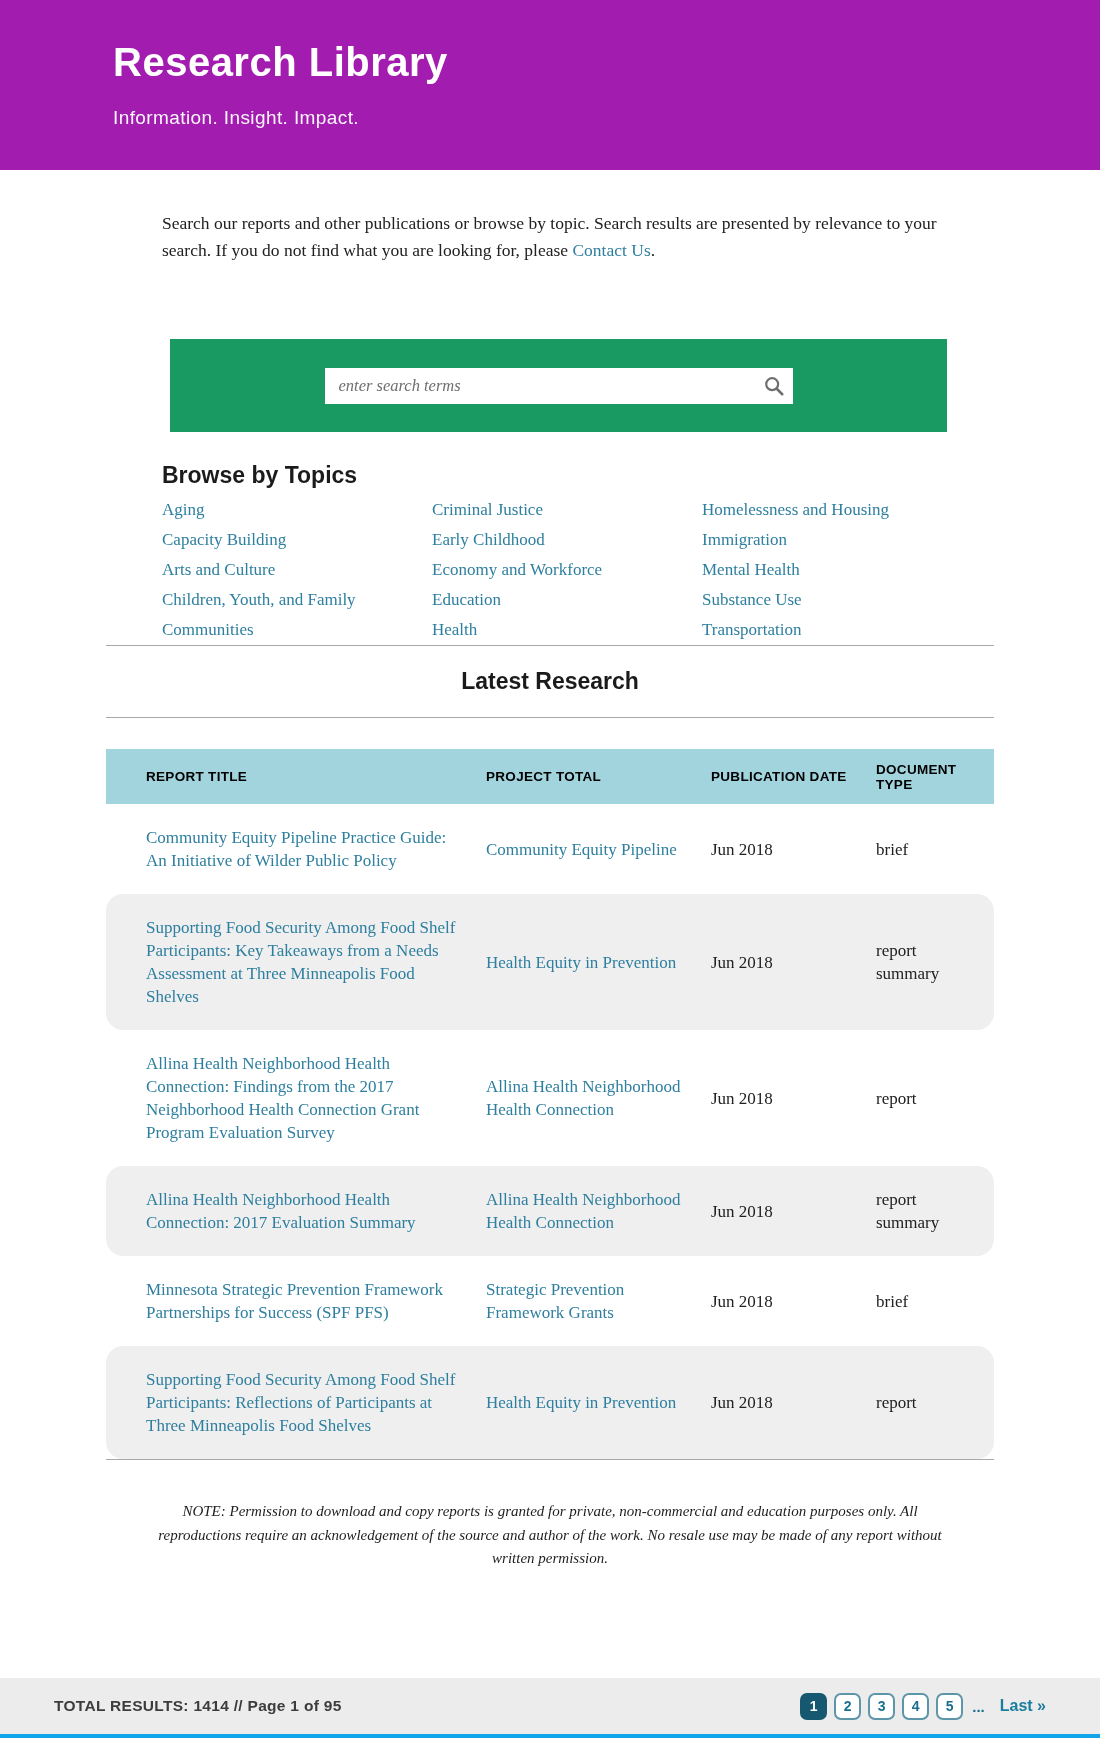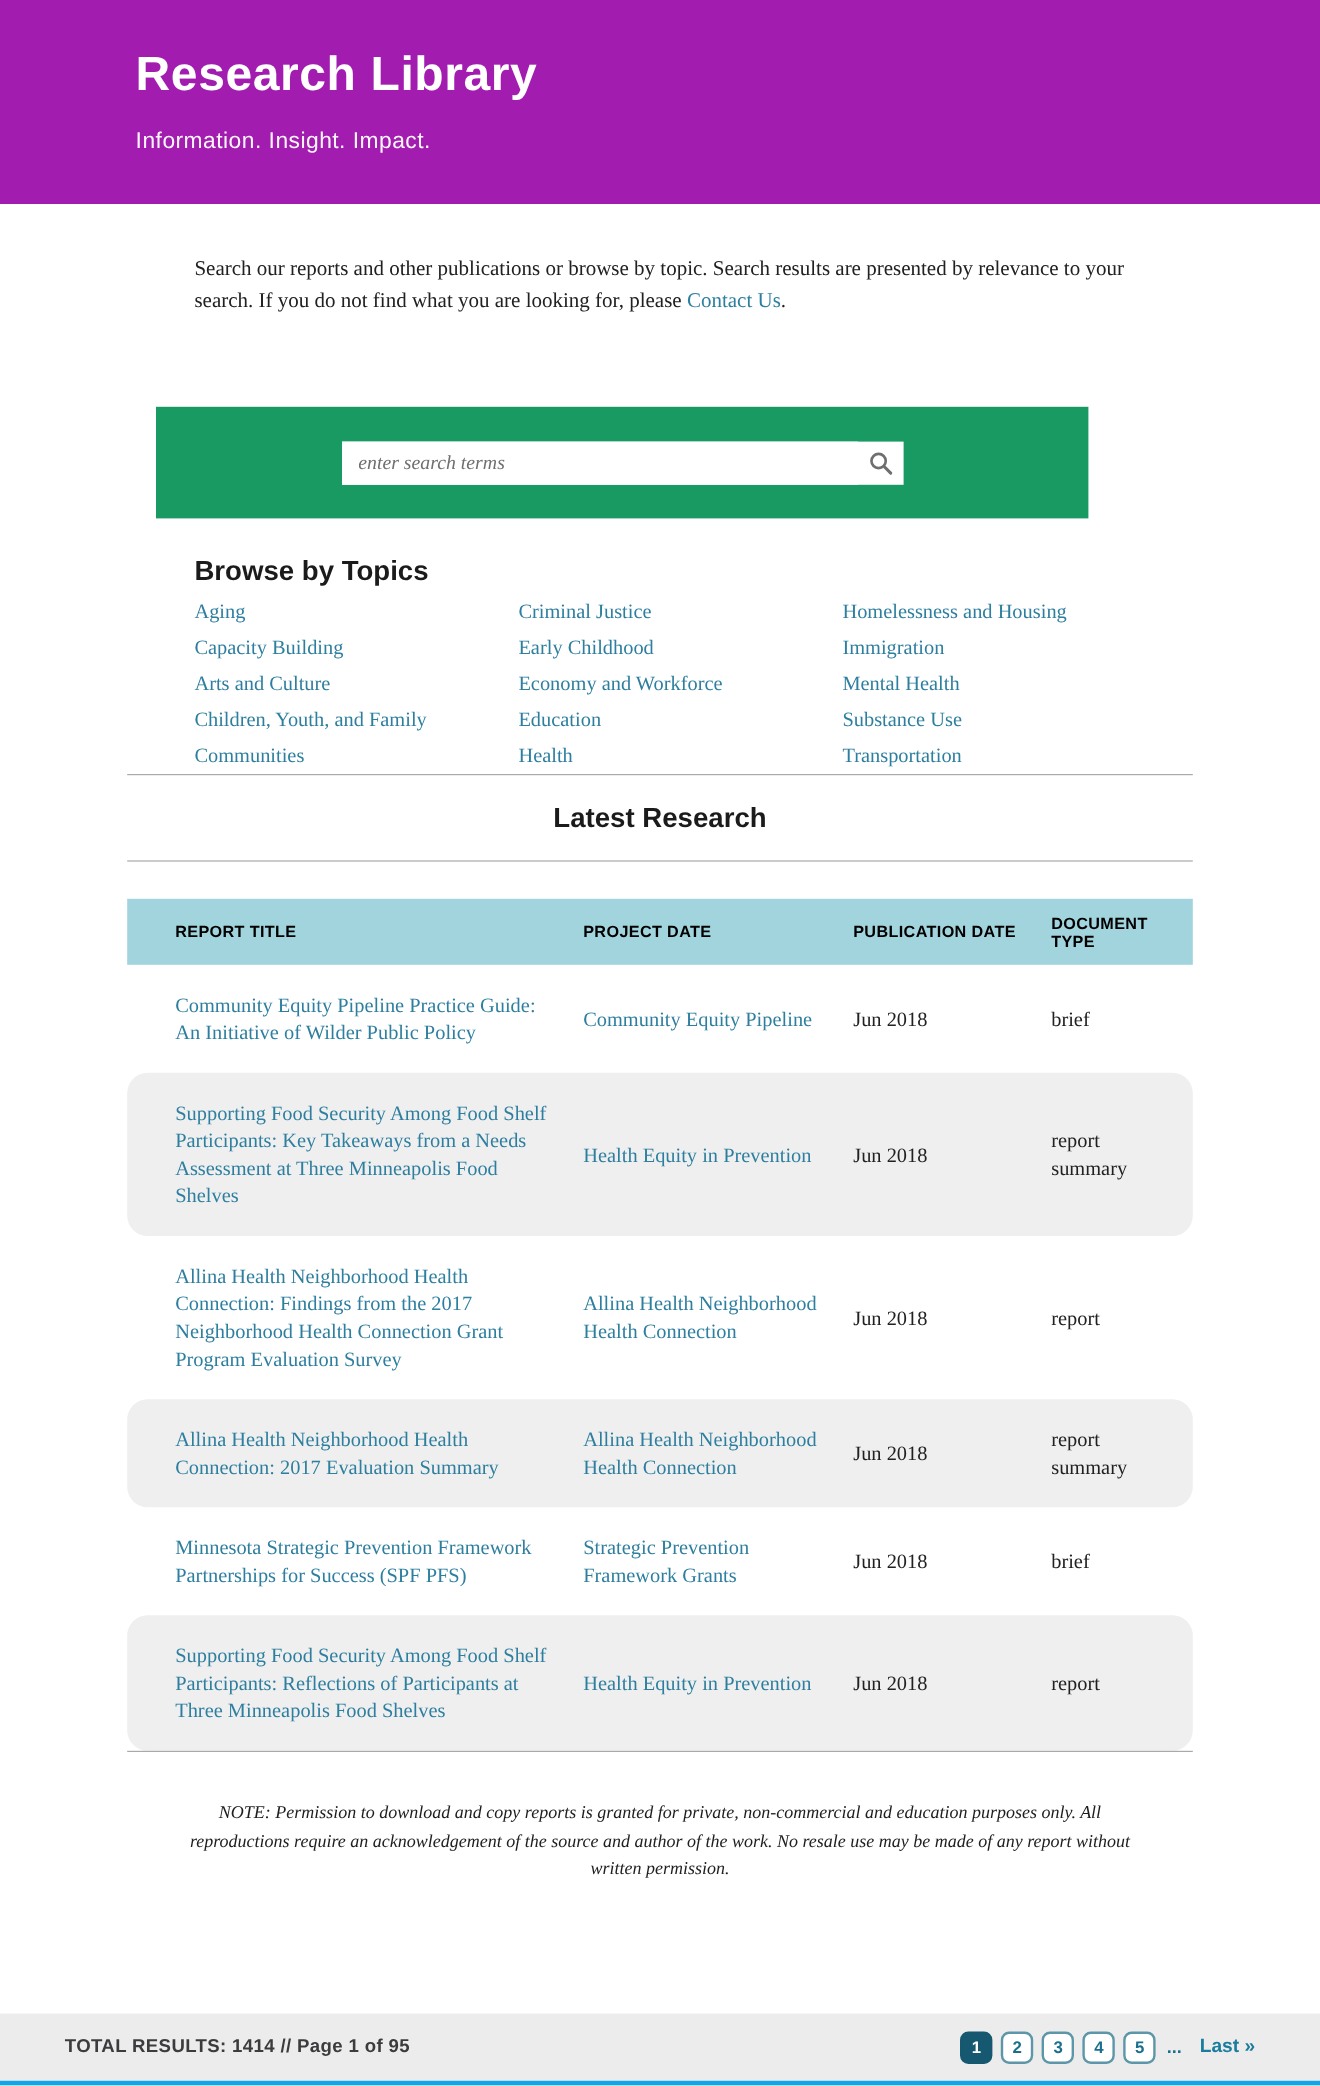--- a/index.html
+++ b/index.html
@@ -15,21 +15,21 @@
   .tagline { font-family: "Liberation Sans", sans-serif; font-size: 19px;
              color: rgba(255,255,255,0.96); margin-top: 22px; letter-spacing: 0.4px; }
 
   
   .content { width: 888px; margin: 0 auto; flex: none; }
 
   .intro { margin: 40px 0 0 56px; width: 782px; font-size: 17.5px; line-height: 1.55; }
   a.tlink { color: #2e7f9f; text-decoration: none; cursor: pointer; }
 
   
-  .search-band { margin: 75px 0 0 24px; width: 777px; height: 93px;
+  .search-band { margin: 75px 0 0 64px; width: 777px; height: 93px;
                  background: #189a62; display: flex; align-items: center; justify-content: center; }
   .search-box { width: 468px; height: 36px; background: #ffffff; display: flex;
                 align-items: center; }
   .search-input { flex: 1; height: 100%; border: none; outline: none;
                   font-family: "Liberation Serif", serif; font-style: italic;
                   font-size: 16.5px; color: #333; padding: 0 8px 0 14px; }
   .search-input::placeholder { color: #6f6f6f; opacity: 1; }
   .search-btn { border: none; background: transparent; width: 38px; height: 100%;
                 display: flex; align-items: center; justify-content: center; cursor: pointer; }
 
@@ -133,21 +133,21 @@
       </div>
     </div>
 
     <hr class="rule rule-1">
     <h2 class="latest-heading">Latest Research</h2>
     <hr class="rule rule-2">
 
     <div class="results-table">
       <div class="thead">
         <div class="th">REPORT TITLE</div>
-        <div class="th">PROJECT DATE</div>
+        <div class="th">PROJECT TOTAL</div>
         <div class="th">PUBLICATION DATE</div>
         <div class="th">DOCUMENT TYPE</div>
       </div>
 
       <div class="trow">
         <div class="cell"><a>Community Equity Pipeline Practice Guide: An Initiative of Wilder Public Policy</a></div>
         <div class="cell"><a>Community Equity Pipeline</a></div>
         <div class="cell plain">Jun 2018</div>
         <div class="cell plain">brief</div>
       </div>

